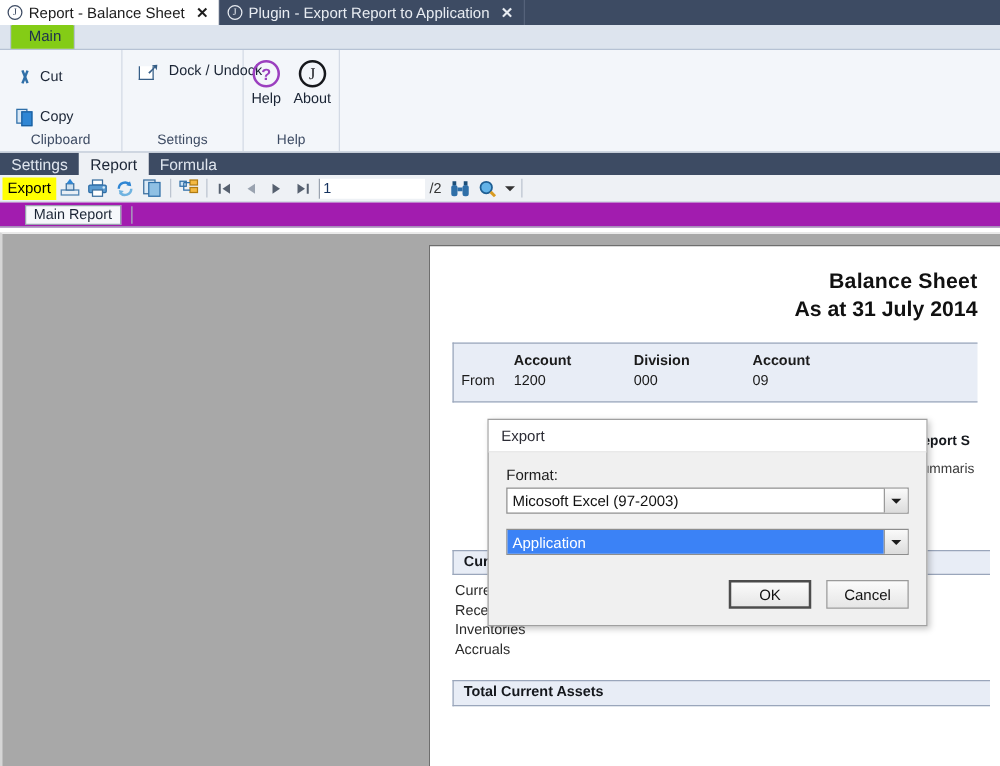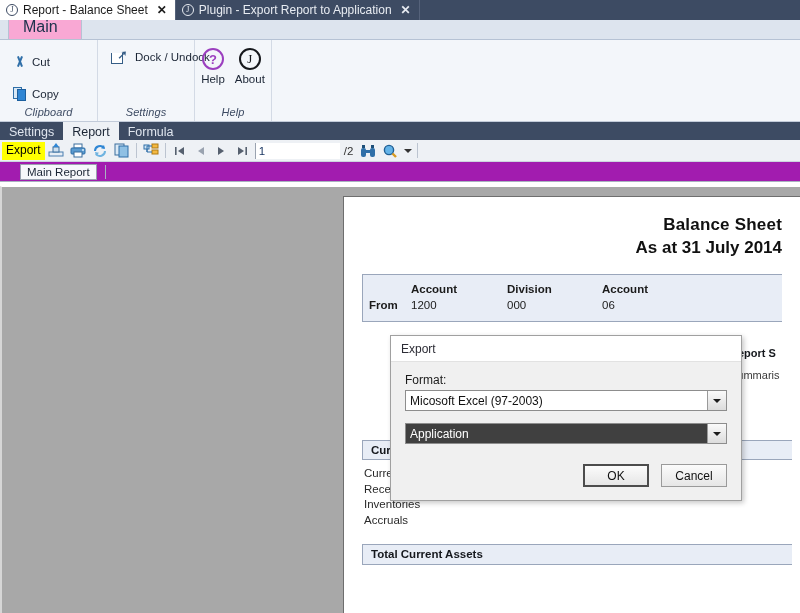--- a/index.html
+++ b/index.html
@@ -33,36 +33,36 @@
   }
   .wtab.active .jmark { border-color:#3d4b63; color:#3d4b63; }
   .wtab .xclose { font-weight:bold; font-size:12px; margin-left:4px; cursor:pointer; }
 
   
   .ribbon-tabrow {
     height:20px; background:#dde4ee; display:flex; align-items:flex-end;
     border-bottom:1px solid #b6c2d4;
   }
   .ribbon-tab {
-    margin-left:8px; padding:2px 23px 3px 14px; font-size:16px; color:#20324d;
-    background:#f9a8d4; border:1px solid #b6c2d4; border-bottom:none;
+    margin-left:8px; padding:2px 10px 3px 14px; font-size:12px; color:#20324d;
+    background:#84cc16; border:1px solid #b6c2d4; border-bottom:none;
     border-radius:2px 2px 0 0;
   }
   .ribbon-body {
     height:82px; background:#f3f6fa; border-bottom:1px solid #c2cbd9;
     display:flex; position:relative;
   }
   .rgroup {
     display:flex; flex-direction:column; justify-content:space-between;
     border-right:1px solid #d3dae5; position:relative;
   }
   .rgroup-items { display:flex; padding:6px 8px 0 8px; flex:1; }
   .rgroup-title {
     text-align:center; font-size:11px; color:#3d4b63;
-    padding-bottom:3px; letter-spacing:.1px;font-style:italic;
+    padding-bottom:3px; letter-spacing:.1px;
   }
   .bigbtn {
     display:flex; flex-direction:column; align-items:center; justify-content:flex-start;
     padding:2px 7px; cursor:pointer; font-size:11.5px; color:#1b2535;
   }
   .bigbtn .glyph { margin-bottom:3px; }
   .smallcol { display:flex; flex-direction:column; justify-content:center; gap:16px; padding-top:3px;}
   .smallbtn {
     display:flex; align-items:center; gap:5px; padding:1px 5px;
     font-size:11.5px; color:#1b2535; cursor:pointer; white-space:nowrap;
@@ -178,21 +178,21 @@
   .rpt-sub {
     text-align:right; padding-right:30px; font-weight:bold;
     font-size:17px; color:#111; margin-top:3px;
   }
   .crit-box {
     margin:16px 0 0 18px; width:420px; background:#e8edf6;
     border:1px solid #9aa6bb; border-right:none; padding:6px 0 8px 0;
     position:relative;
   }
   .crit-row { display:flex; font-size:11.5px; color:#1b1b1b; padding:2px 0 2px 6px; }
-  .crit-row .lbl { width:42px; font-weight:bold; }
+  .crit-row .lbl { width:42px; font-weight:normal; }
   .crit-row .c1 { width:96px; }
   .crit-row .c2 { width:95px; }
   .crit-row .c3 { width:95px; }
   .crit-head .c1, .crit-head .c2, .crit-head .c3 { font-weight:bold; }
 
   .side-box {
     position:absolute; right:-8px; top:150px; width:90px;
     font-size:11px;
   }
   .side-title { font-weight:bold; color:#15181d; }
@@ -224,21 +224,21 @@
   .dlg-body { padding:11px 14px 0 14px; }
   .dlg-label { font-size:12px; color:#1b1b1b; margin-bottom:3px; }
   .combo {
     height:21px; border:1px solid #8d8d8d; background:#ffffff;
     display:flex; align-items:stretch; margin-bottom:12px;
   }
   .combo .val {
     flex:1; display:flex; align-items:center; padding-left:4px;
     font-size:12px; color:#111;
   }
-  .combo.sel .val { background:#404040; color:#ffffff; }
+  .combo.sel .val { background:#3b82f6; color:#ffffff; }
   .combo .arrow {
     width:19px; background:linear-gradient(#fafafa,#dcdcdc);
     border-left:1px solid #9a9a9a; display:flex; align-items:center;
     justify-content:center; cursor:pointer;
   }
   .combo .arrow .tri {
     width:0; height:0; border-left:4px solid transparent;
     border-right:4px solid transparent; border-top:4px solid #1c1c1c;
   }
   .dlg-btns { display:flex; justify-content:flex-end; gap:12px; padding:8px 14px 0 0; }
@@ -435,21 +435,21 @@
       <div class="crit-row crit-head">
         <span class="lbl"></span>
         <span class="c1">Account</span>
         <span class="c2">Division</span>
         <span class="c3">Account</span>
       </div>
       <div class="crit-row">
         <span class="lbl">From</span>
         <span class="c1">1200</span>
         <span class="c2">000</span>
-        <span class="c3">06</span>
+        <span class="c3">09</span>
       </div>
     </div>
 
     <div class="side-box">
       <div class="side-title">Report S</div>
       <div class="side-text">Summaris</div>
     </div>
 
     <div class="sec-head" style="margin-top:118px;">Current Assets</div>
     <div class="sec-lines">

